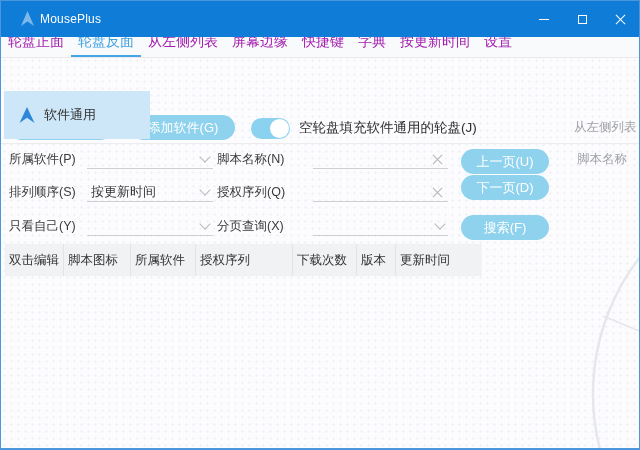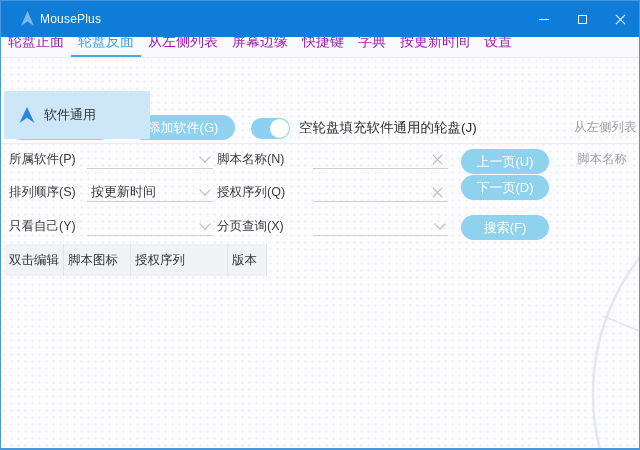--- a/index.html
+++ b/index.html
@@ -180,22 +180,25 @@
   <span class="f-label lab-r r3">分页查询(X)</span>
   <div class="f-field fld-r r3">
     <span></span>
     <span class="chev"></span>
   </div>
   <button class="pill-btn btn-search">搜索(F)</button>
 
   <div class="thead">
     <div class="th c0">双击编辑</div>
     <div class="th c2">脚本图标</div>
+    <div class="th c3">所属软件</div>
     <div class="th c4">授权序列</div>
+    <div class="th c5">下载次数</div>
     <div class="th c6">版本</div>
+    <div class="th c7">更新时间</div>
   </div>
 
   <svg class="watermark" viewBox="552 248 88 200">
     <circle cx="817" cy="393" r="223" fill="none" stroke="#e6e7ec" stroke-width="2.5"></circle>
     <line x1="604" y1="315" x2="662" y2="339" stroke="#e6e7ec" stroke-width="1.5"></line>
   </svg>
 
 </div>
 
 </body></html>

